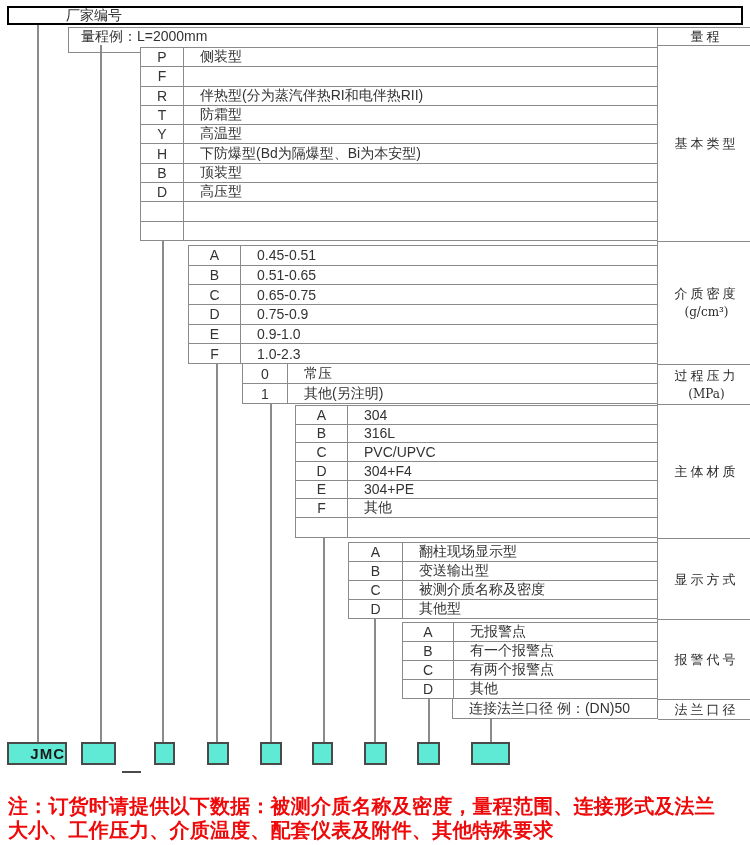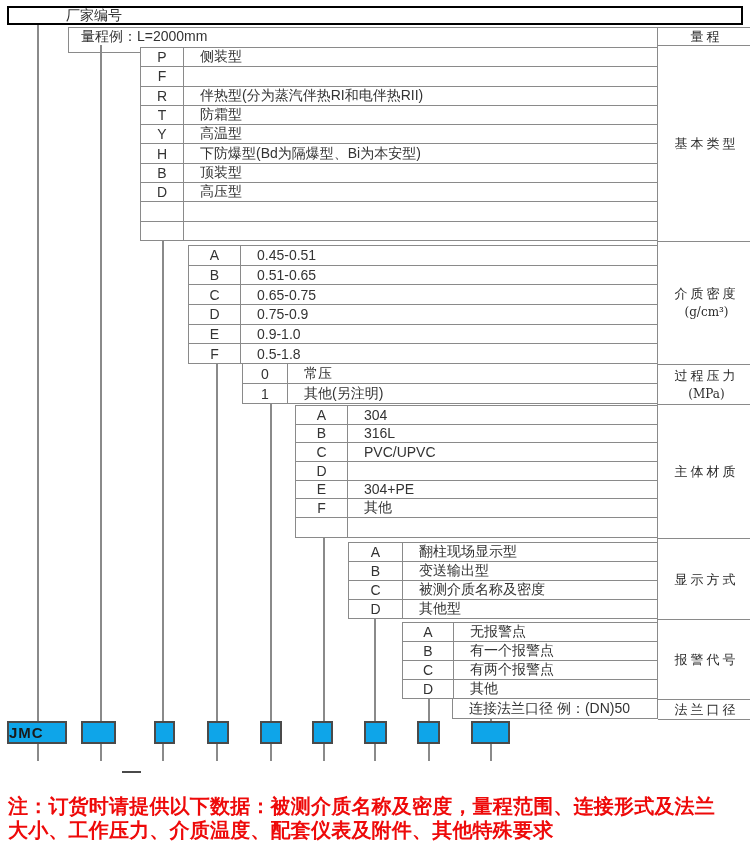--- a/index.html
+++ b/index.html
@@ -65,22 +65,22 @@
   .cat-density  { height:123px; }
   .cat-pressure { height:40px; }
   .cat-material { height:134px; }
   .cat-display  { height:81px; }
   .cat-alarm    { height:80px; }
   .cat-flange   { height:20px;justify-content:flex-end; }
   
   .vline { position:absolute; width:1.5px; background:#8a8a8a; }
   
   .mbox {
-    position:absolute; top:721px; height:23px; border:2px solid #4a4a4a; background:#0ea5e9;
-    display:flex; align-items:center; justify-content:flex-start;
+    position:absolute; top:742px; height:23px; border:2px solid #4a4a4a; background:#5eead4;
+    display:flex; align-items:center; justify-content:flex-end;
   }
   .mbox.jmc { font-weight:bold; font-size:15px; letter-spacing:1px; color:#1a1a1a; }
   .dash { position:absolute; top:771px; height:2px; background:#4a4a4a; }
   
   .note {
     position:absolute; left:8px; top:794px; width:740px;
     color:#ee0a0a; font-size:20px; font-weight:bold; line-height:24px;
     letter-spacing:0.2px; white-space:nowrap;
   }
 </style>
@@ -154,21 +154,21 @@
     <div class="row">
         <div class="code">D</div>
         <div class="desc">0.75-0.9</div>
       </div>
     <div class="row">
         <div class="code">E</div>
         <div class="desc">0.9-1.0</div>
       </div>
     <div class="row">
         <div class="code">F</div>
-        <div class="desc">0.5-1.8</div>
+        <div class="desc">1.0-2.3</div>
       </div>
   </div>
 
   <div class="tbl t-pressure">
     <div class="row">
         <div class="code">0</div>
         <div class="desc">常压</div>
       </div>
     <div class="row">
         <div class="code">1</div>
@@ -184,20 +184,21 @@
     <div class="row">
         <div class="code">B</div>
         <div class="desc">316L</div>
       </div>
     <div class="row">
         <div class="code">C</div>
         <div class="desc">PVC/UPVC</div>
       </div>
     <div class="row">
         <div class="code">D</div>
+        <div class="desc">304+F4</div>
       </div>
     <div class="row">
         <div class="code">E</div>
         <div class="desc">304+PE</div>
       </div>
     <div class="row">
         <div class="code">F</div>
         <div class="desc">其他</div>
       </div>
     <div class="row tall">

